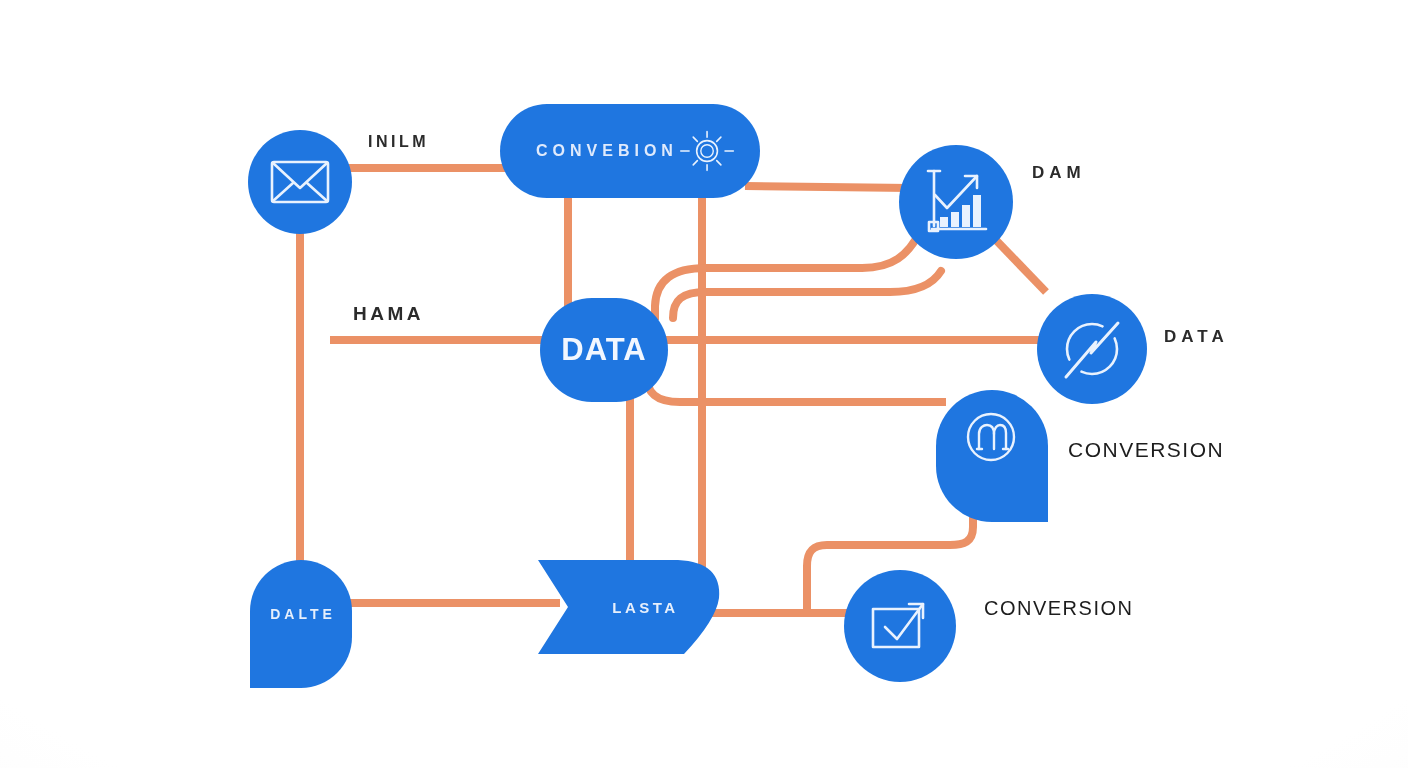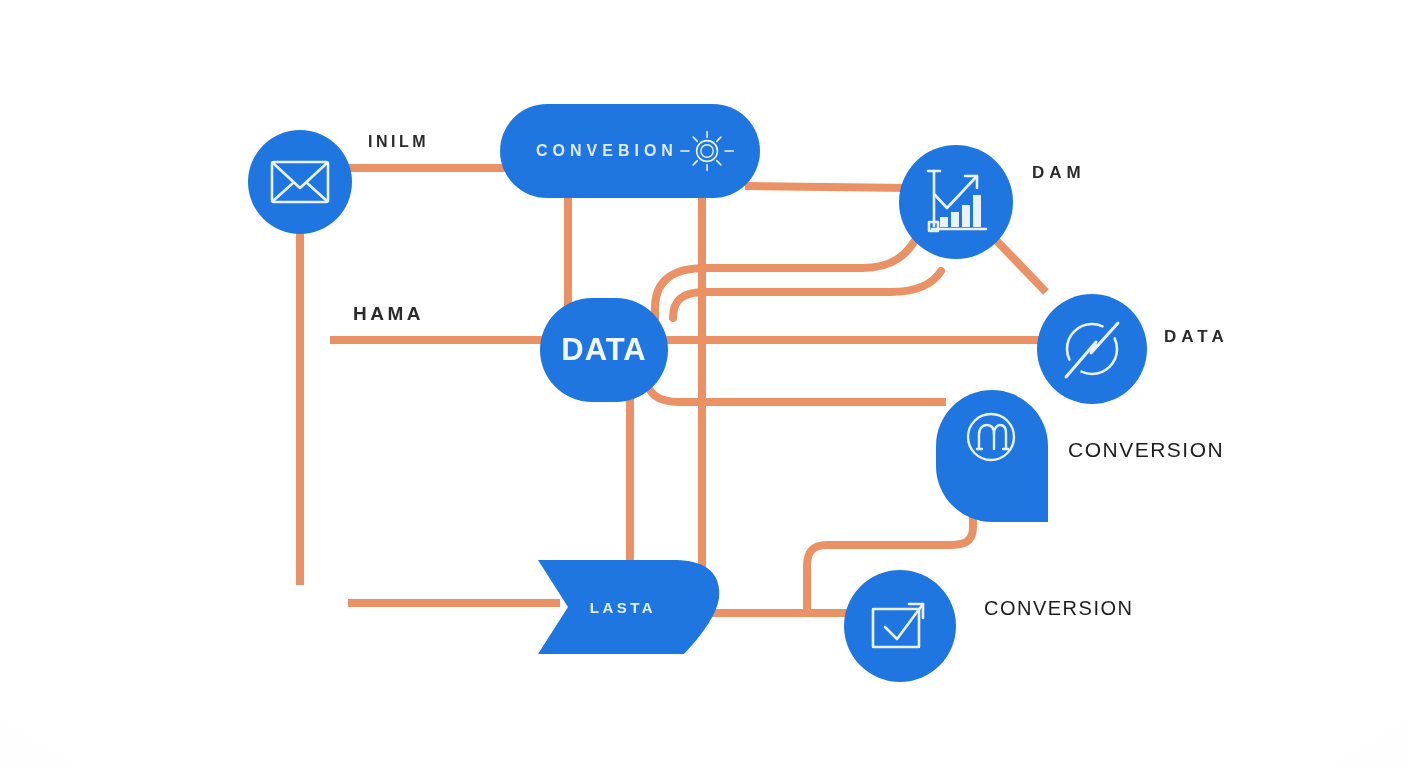--- a/index.html
+++ b/index.html
@@ -11,21 +11,21 @@
   #canvas{
     position:relative;width:1408px;height:768px;
     background:radial-gradient(120% 135% at 50% 42%, #ffffff 55%, #f8f8f8 80%, #e9e9e9 100%);
   }
   #wires{position:absolute;left:0;top:0;z-index:1;}
   .node{position:absolute;z-index:2;background:#1f76e0;display:flex;align-items:center;justify-content:center;margin-top:12px;}
   .circle{border-radius:50%;}
   .node svg{display:block;}
   .icon-stroke{stroke:#e9f2fe;fill:none;stroke-linecap:round;stroke-linejoin:round;}
   .node-label-big{color:#f2f7ff;font-weight:800;letter-spacing:1px;}
-  .node-label-small{color:#e6effc;font-weight:600;}
+  .node-label-small{color:#e6effc;font-weight:600;padding-left:45px;}
   .pill-label{color:#dfeafc;font-weight:600;font-size:16px;letter-spacing:5px;}
   .annot{position:absolute;z-index:3;color:#2b2b2b;font-weight:600;letter-spacing:3.5px;white-space:nowrap;}
   .annot-bold{position:absolute;z-index:3;color:#1d1d1d;font-weight:400;letter-spacing:1.5px;white-space:nowrap;}
   .banner-wrap{position:absolute;z-index:2;}
   .banner-text{position:absolute;left:0;top:0;width:100%;height:100%;display:flex;align-items:center;justify-content:center;}
 </style>
 </head>
 <body>
 
 <div id="canvas">
@@ -117,20 +117,23 @@
       <g class="icon-stroke" stroke-width="2.4">
         <circle r="23"></circle>
         <path d="M-12,12 L-12,-3 C-12,-10 -7,-12 -4,-12 C1,-12 3,-8 3,-3 L3,12"></path>
         <path d="M3,-3 C3,-9 6,-12 9,-12 C13,-12 15,-9 15,-4 L15,12"></path>
         <path d="M-14,12 L-9,12"></path>
         <path d="M12,12 L17,12"></path>
       </g>
     </svg>
   </div>
 
+  <div class="node" style="left:250px;top:548px;width:102px;height:128px;border-radius:51px 51px 51px 0;align-items:flex-start;">
+    <span class="node-label-small" style="font-size:14px;letter-spacing:4px;margin-top:46px;padding-left:4px;">DALTE</span>
+  </div>
 
   <div class="banner-wrap" style="left:518px;top:554px;width:210px;height:106px;">
     <svg width="210" height="106" viewBox="0 0 210 106">
       <path d="M20,6 L160,6 Q204,8 201,44 Q198,66 166,100 L20,100 L50,53 Z" fill="#1f76e0"></path>
     </svg>
     <div class="banner-text">
       <span class="node-label-small" style="font-size:15px;letter-spacing:3.5px;">LASTA</span>
     </div>
   </div>
 

